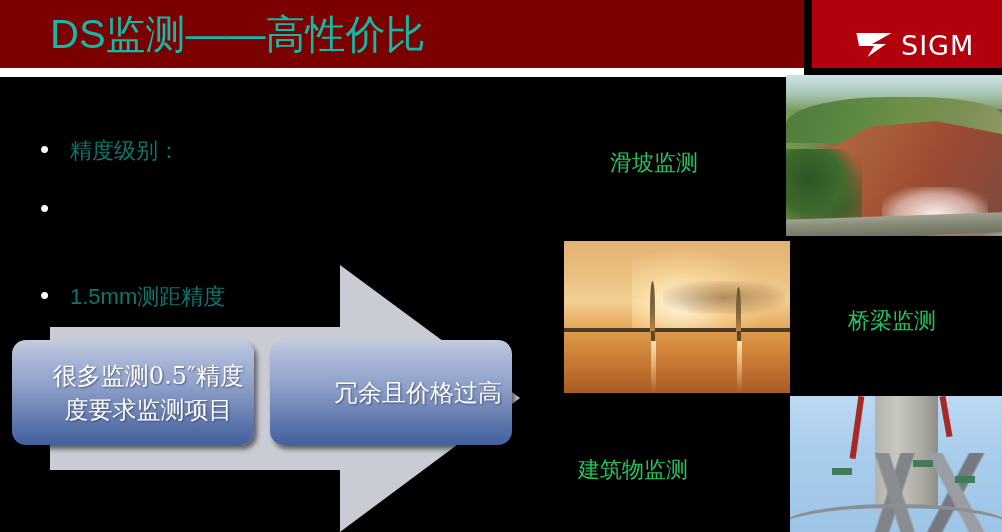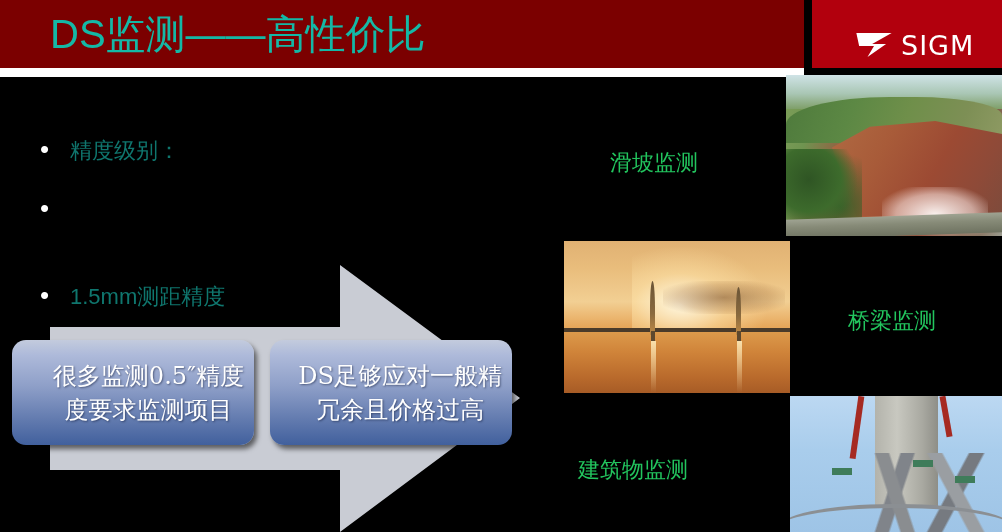--- a/index.html
+++ b/index.html
@@ -305,21 +305,20 @@
 
   <div class="callouts">
     <div class="callout callout-1">
       <div class="callout-text">
         <div>很多监测0.5″精度</div>
         <div>度要求监测项目</div>
       </div>
     </div>
     <div class="callout callout-2">
       <div class="callout-text">
-        <div>DS足够应对一般精</div>
         <div>冗余且价格过高</div>
       </div>
     </div>
   </div>
 
   <div class="photo photo-landslide">
     <div class="ls-sky"></div>
     <div class="ls-ridge"></div>
     <div class="ls-scar"></div>
     <div class="ls-trees"></div>

